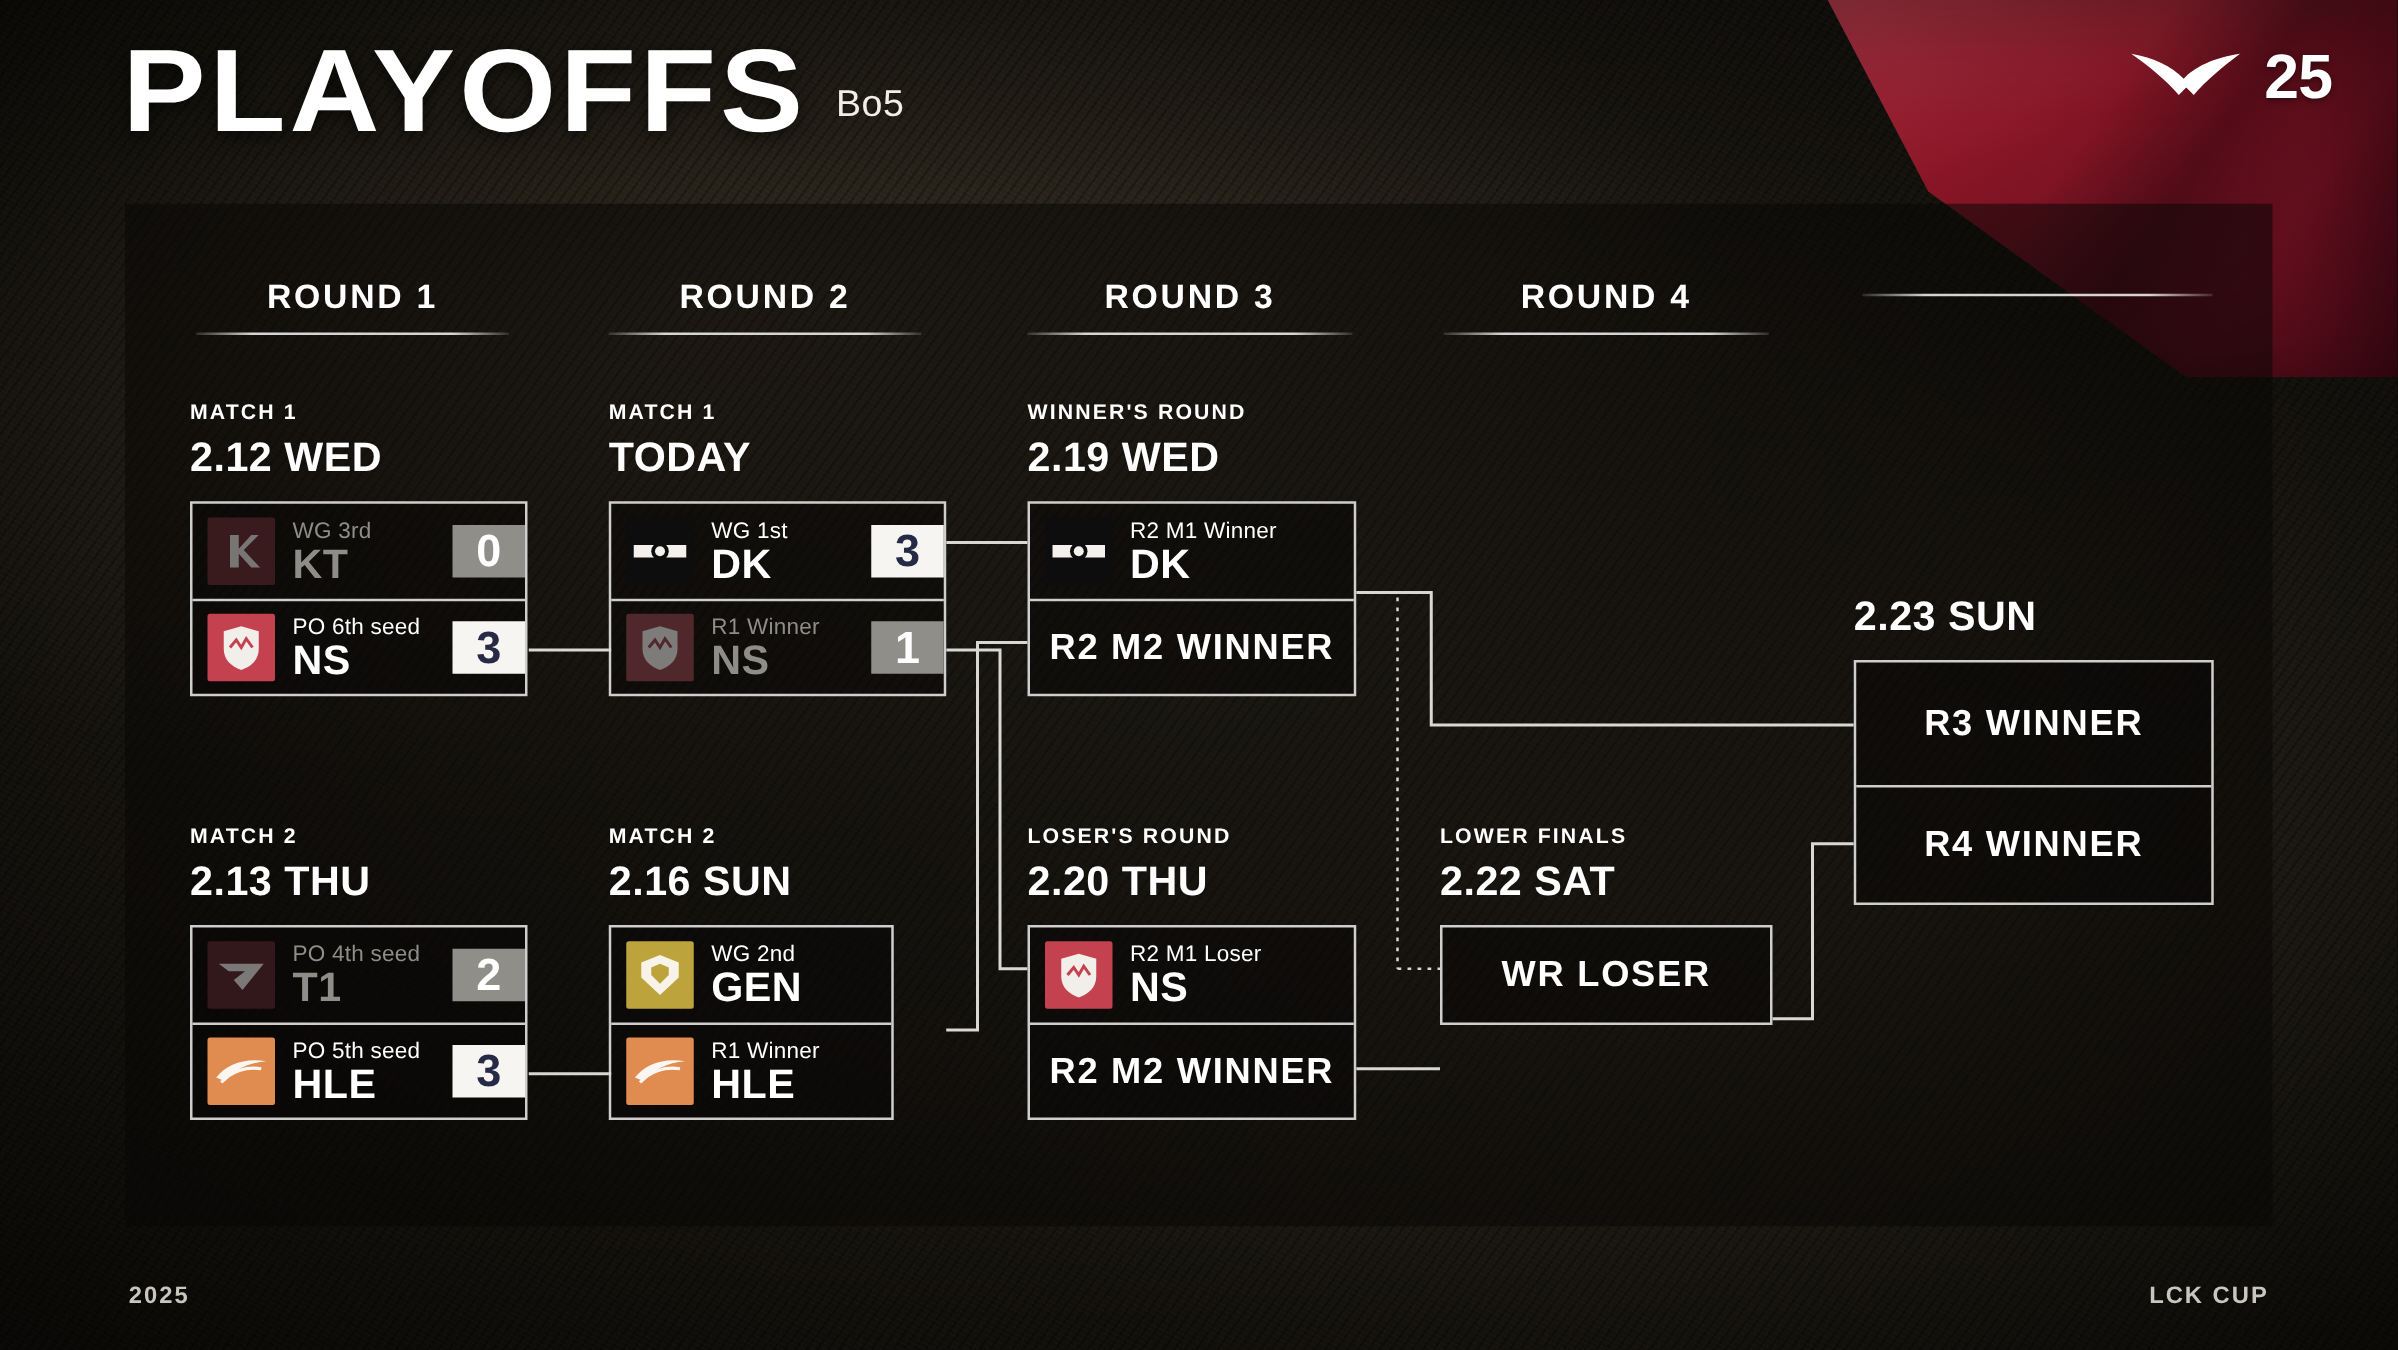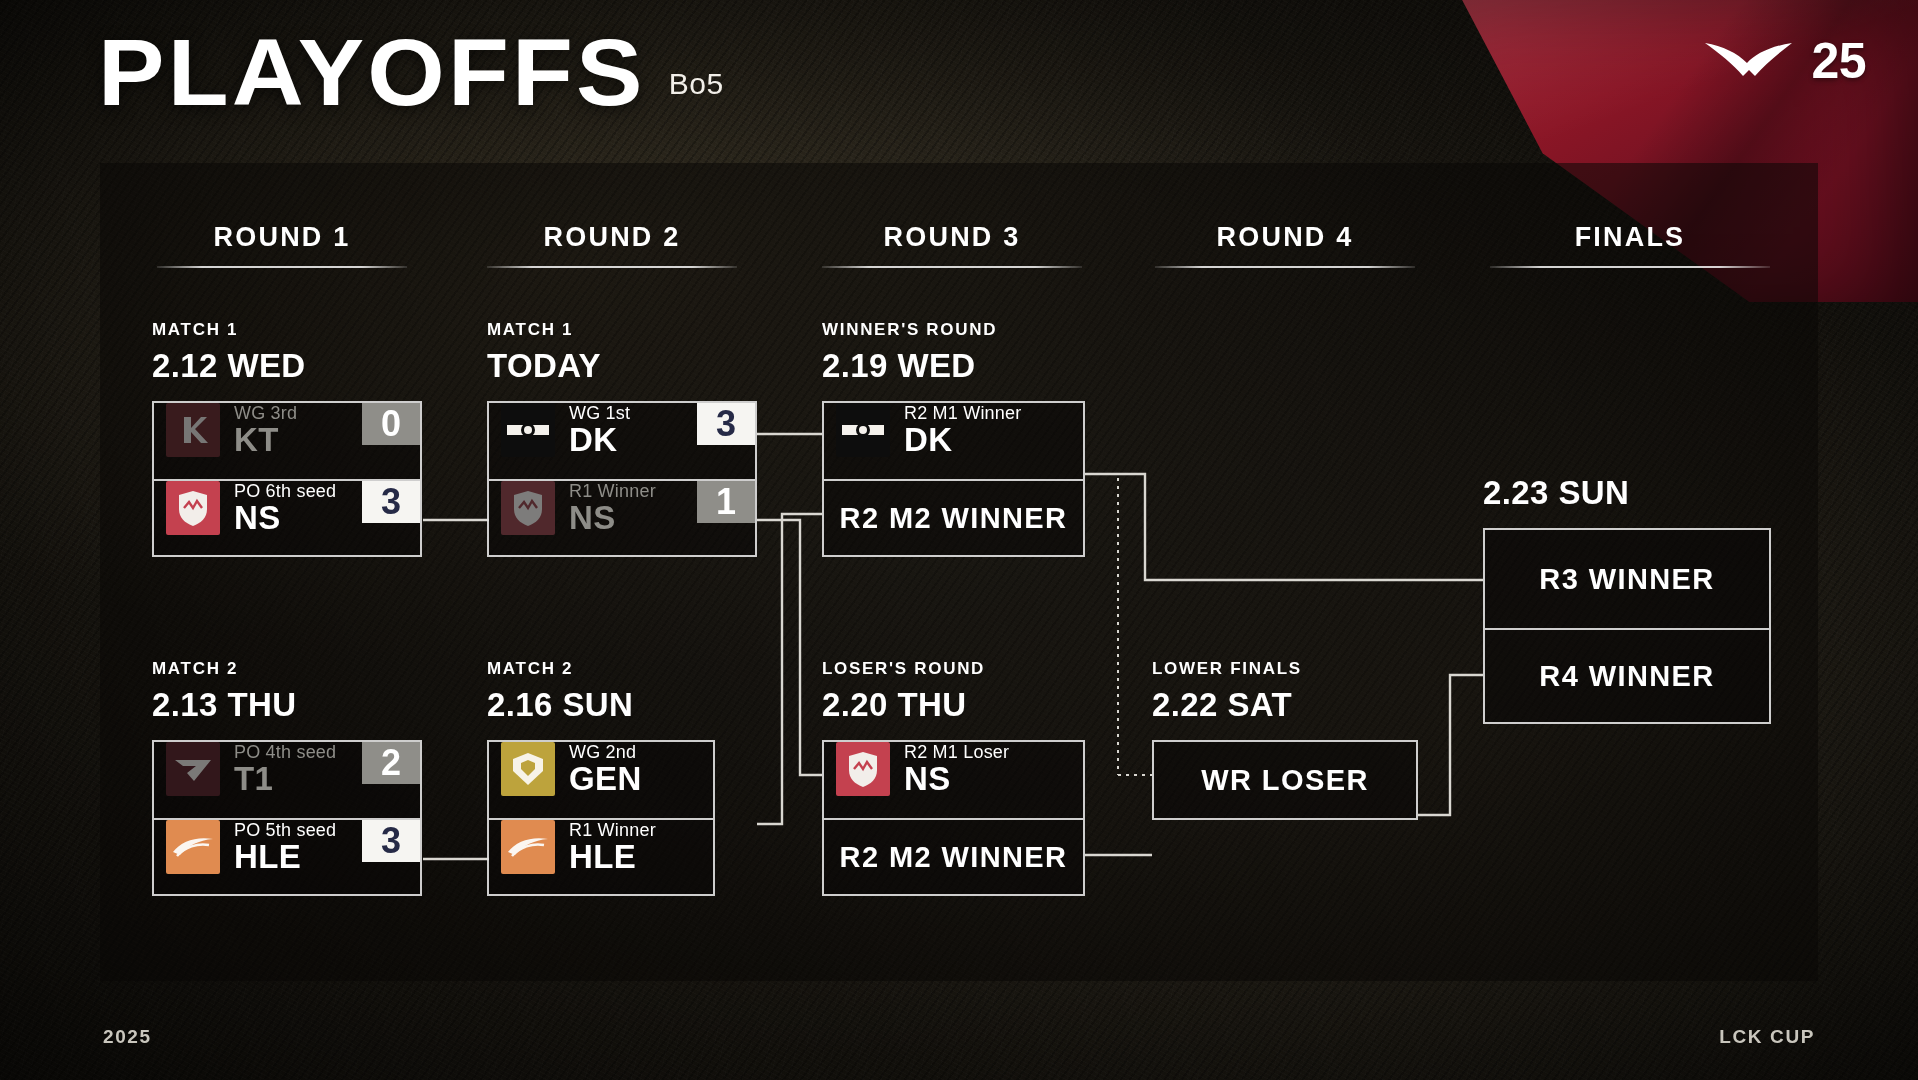--- a/index.html
+++ b/index.html
@@ -160,21 +160,21 @@
 
   
   .match-box {
     border: 2px solid rgba(255,255,255,0.80);
     background: rgba(7,6,5,0.50);
     display: flex;
     flex-direction: column;
   }
   .team-row {
     display: flex;
-    align-items: flex-start;
+    align-items: center;
     height: 76px;
     position: relative;
   }
   .team-row + .team-row { border-top: 2px solid rgba(255,255,255,0.80); }
 
   .team-main {
     flex: 1 1 auto;
     display: flex;
     align-items: center;
     gap: 14px;
@@ -294,21 +294,20 @@
   </div>
   <div class="round-head" style="left:822px; top:222px; width:260px;">
     <div class="rh-label">ROUND 3</div>
     <div class="rh-rule"></div>
   </div>
   <div class="round-head" style="left:1155px; top:222px; width:260px;">
     <div class="rh-label">ROUND 4</div>
     <div class="rh-rule"></div>
   </div>
   <div class="round-head" style="left:1490px; top:222px; width:280px;">
-    <div class="rh-label">FINALS</div>
     <div class="rh-rule"></div>
   </div>
 
   <svg id="connectors" width="1918" height="1080">
     <g stroke="#d9d7d1" stroke-width="2.4" fill="none">
 
       <path d="M423,520 L455,520 L455,520 L489,520"></path>
 
       <path d="M423,859 L455,859 L455,859 L489,859"></path>
 

